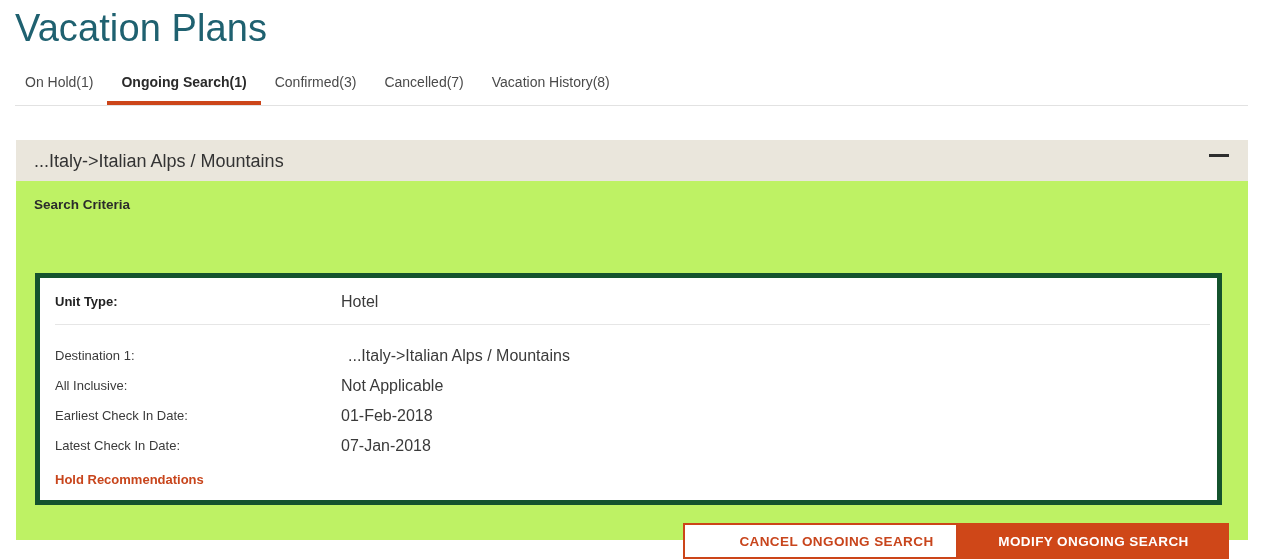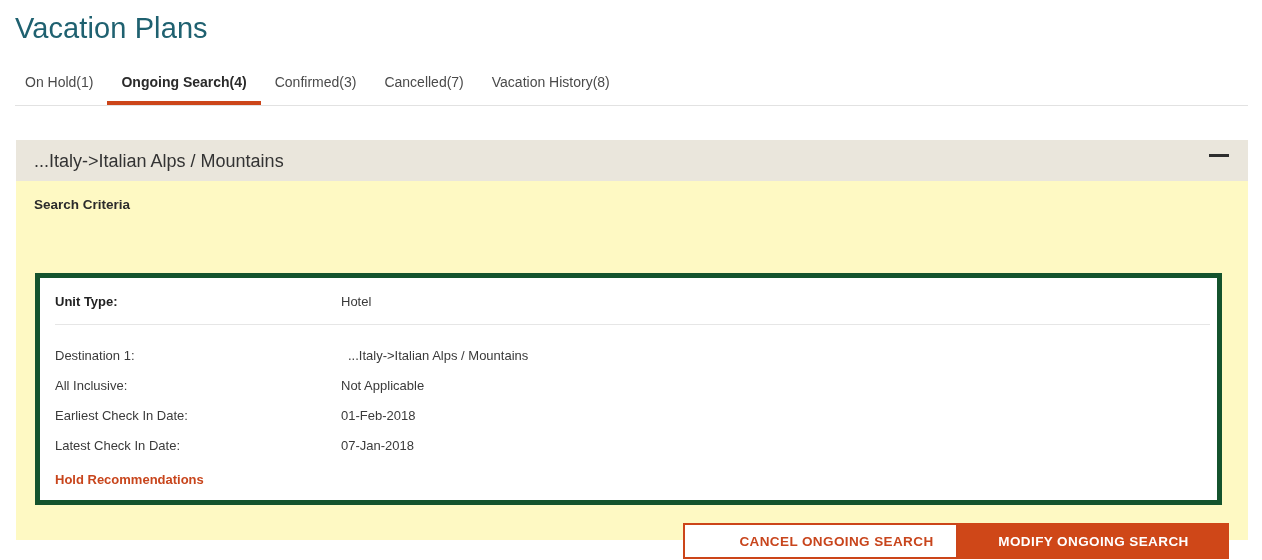--- a/index.html
+++ b/index.html
@@ -20,21 +20,21 @@
     width: 1262px;
     height: 560px;
     background: #ffffff;
   }
 
   
   .page-title {
     position: absolute;
     left: 15px;
     top: 8px;
-    font-size: 29px;
+    font-size: 38px;
     font-weight: 400;
     letter-spacing: 0.1px;
     color: #1f6170;
     line-height: 40px;
     white-space: nowrap;
   }
 
   
   .tabs {
     position: absolute;
@@ -109,21 +109,21 @@
     left: 3px;
     top: 6px;
     width: 20px;
     height: 3px;
     background: #2e2e2e;
   }
 
   .panel-body {
     position: relative;
     height: 359px;
-    background: #fef9c3;
+    background: #bef264;
     box-sizing: border-box;
   }
 
   .section-title {
     position: absolute;
     left: 18px;
     top: 15px;
     font-size: 13.5px;
     font-weight: bold;
     color: #2b2b2b;
@@ -158,21 +158,21 @@
     white-space: nowrap;
   }
   .row .label.bold {
     font-weight: bold;
     color: #222222;
   }
   .row .value {
     position: absolute;
     left: 301px;
     top: 0;
-    font-size: 13px;
+    font-size: 16px;
     color: #3a3a3a;
     line-height: 18px;
     white-space: nowrap;
   }
   .row .value.indented {
     left: 308px;
   }
 
   .row-unittype { top: 15px; }
   .card-divider {
@@ -242,21 +242,21 @@
 
 <div class="page">
 
   <div class="page-title">Vacation Plans</div>
 
   <div class="tabs clearfix">
     <div class="tab">
       <span>On Hold(1)</span>
     </div>
     <div class="tab active">
-      <span>Ongoing Search(4)</span>
+      <span>Ongoing Search(1)</span>
       <span class="tab-underline"></span>
     </div>
     <div class="tab">
       <span>Confirmed(3)</span>
     </div>
     <div class="tab">
       <span>Cancelled(7)</span>
     </div>
     <div class="tab">
       <span>Vacation History(8)</span>

